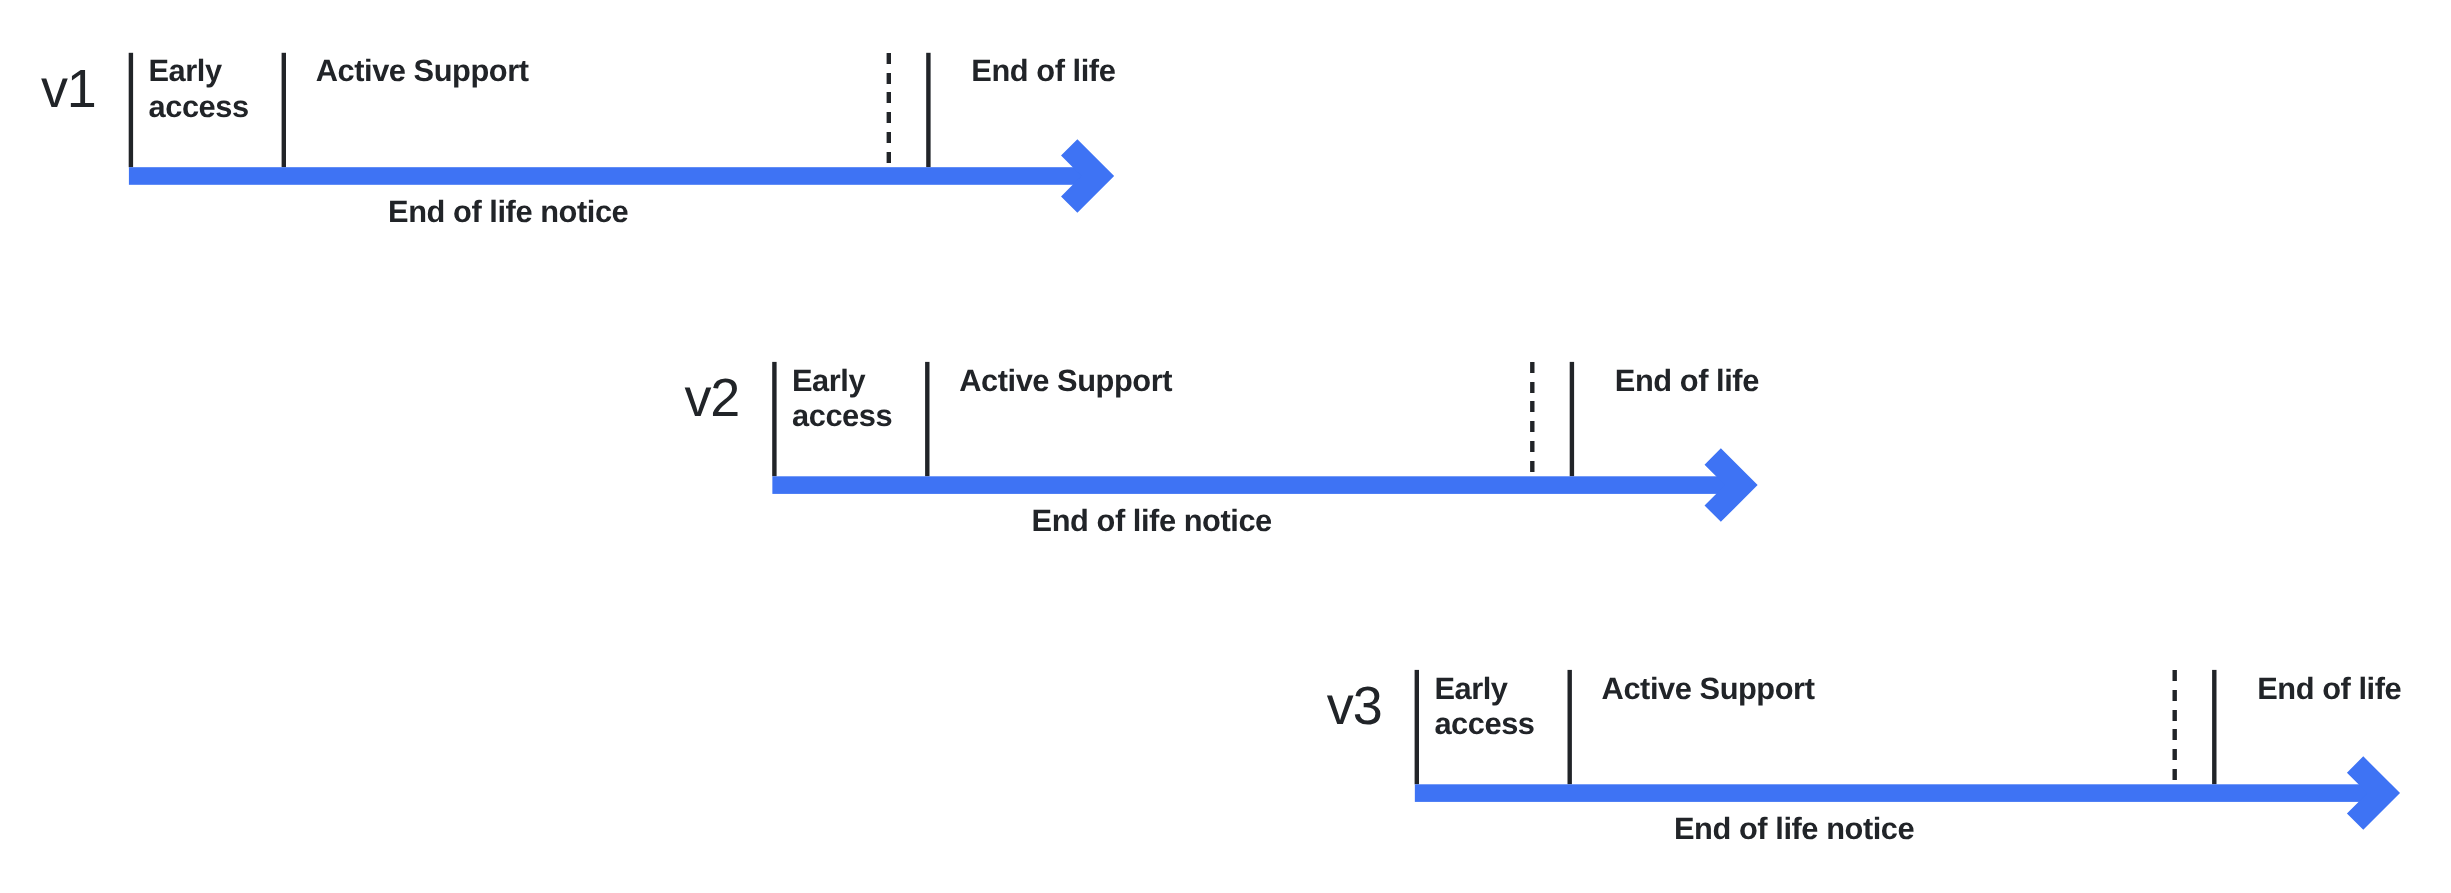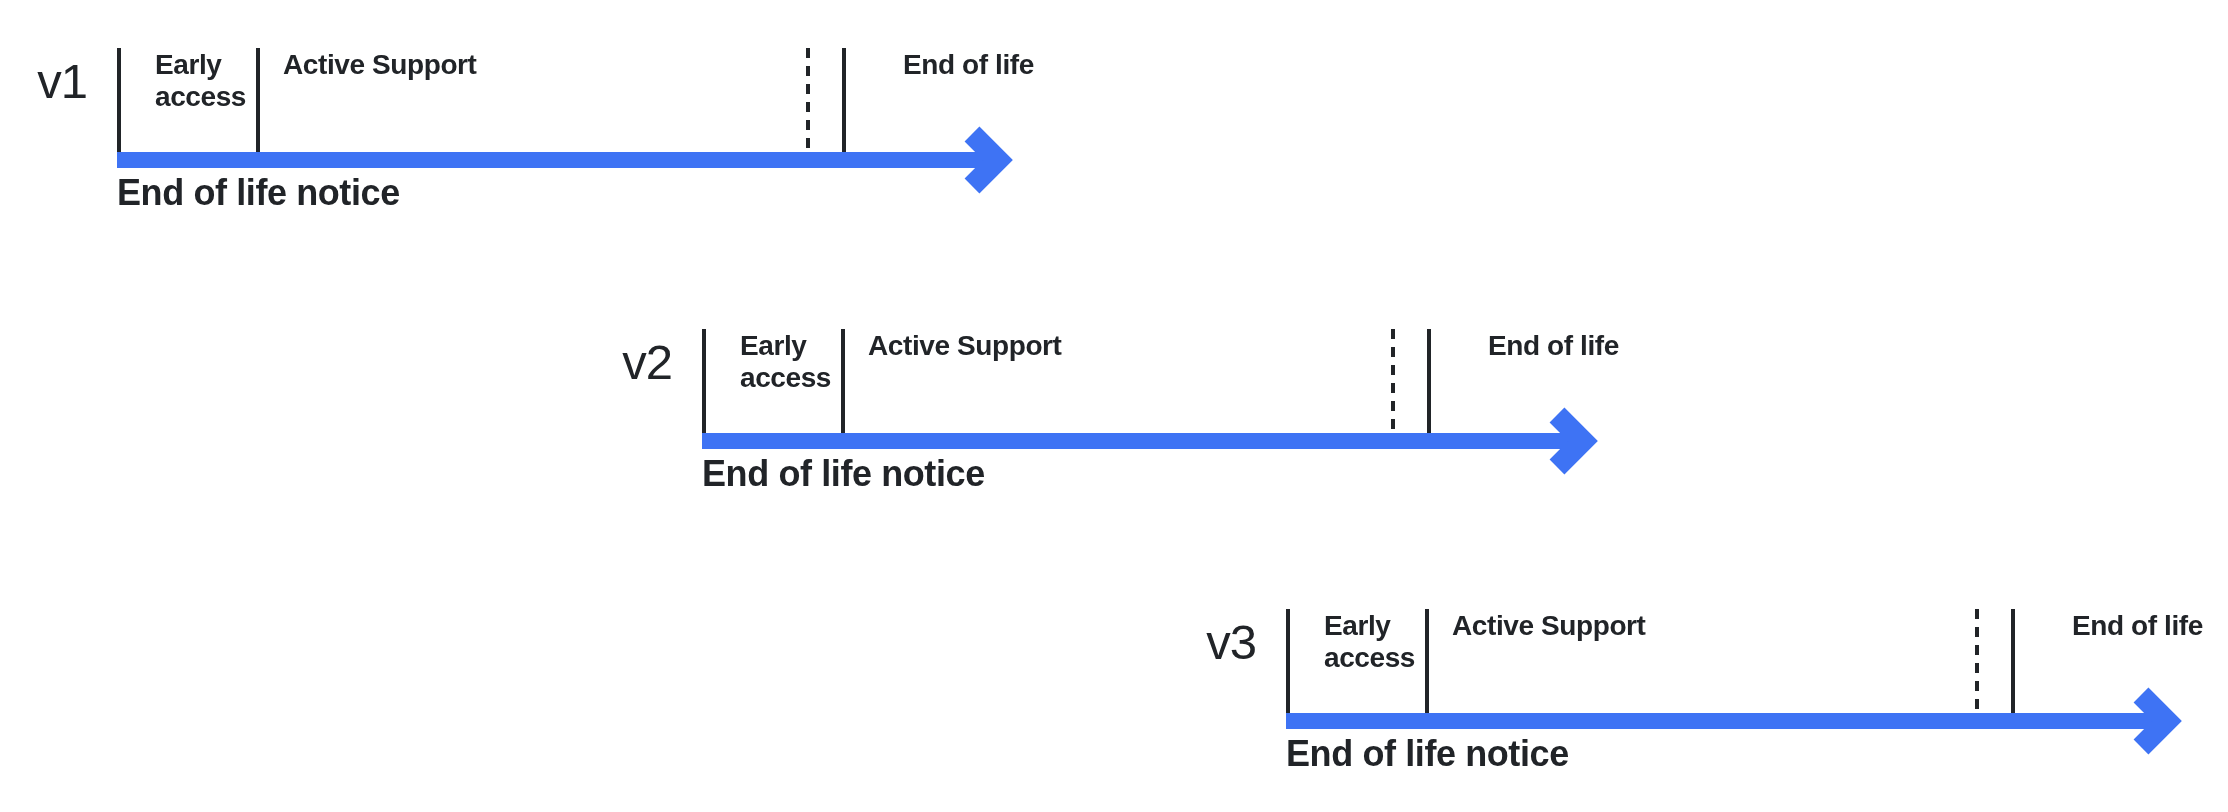--- a/index.html
+++ b/index.html
@@ -51,32 +51,31 @@
     background:repeating-linear-gradient(180deg,var(--ink) 0 10px,transparent 10px 18px);
   }
   .phase{
     position:absolute;
     top:1px;
     font-size:28px;
     line-height:32px;
     font-weight:700;
     letter-spacing:-0.4px;
     color:var(--ink);
-    margin-left:20px;
   }
   .lbl-early{left:18px;width:118px;}
-  .lbl-active{left:146px;width:430px;white-space:nowrap;}
+  .lbl-active{left:170px;width:430px;white-space:nowrap;}
   .lbl-eol{left:766px;width:230px;white-space:nowrap;}
   .notice{
     position:absolute;
     top:130px;
     left:0;
     width:690px;
-    text-align:left;
-    font-size:36px;
+    text-align:center;
+    font-size:28px;
     line-height:30px;
     font-weight:700;
     letter-spacing:-0.4px;
     white-space:nowrap;
     color:var(--ink);
   }
   .arrow{
     position:absolute;
     left:0;
     top:62px; 

